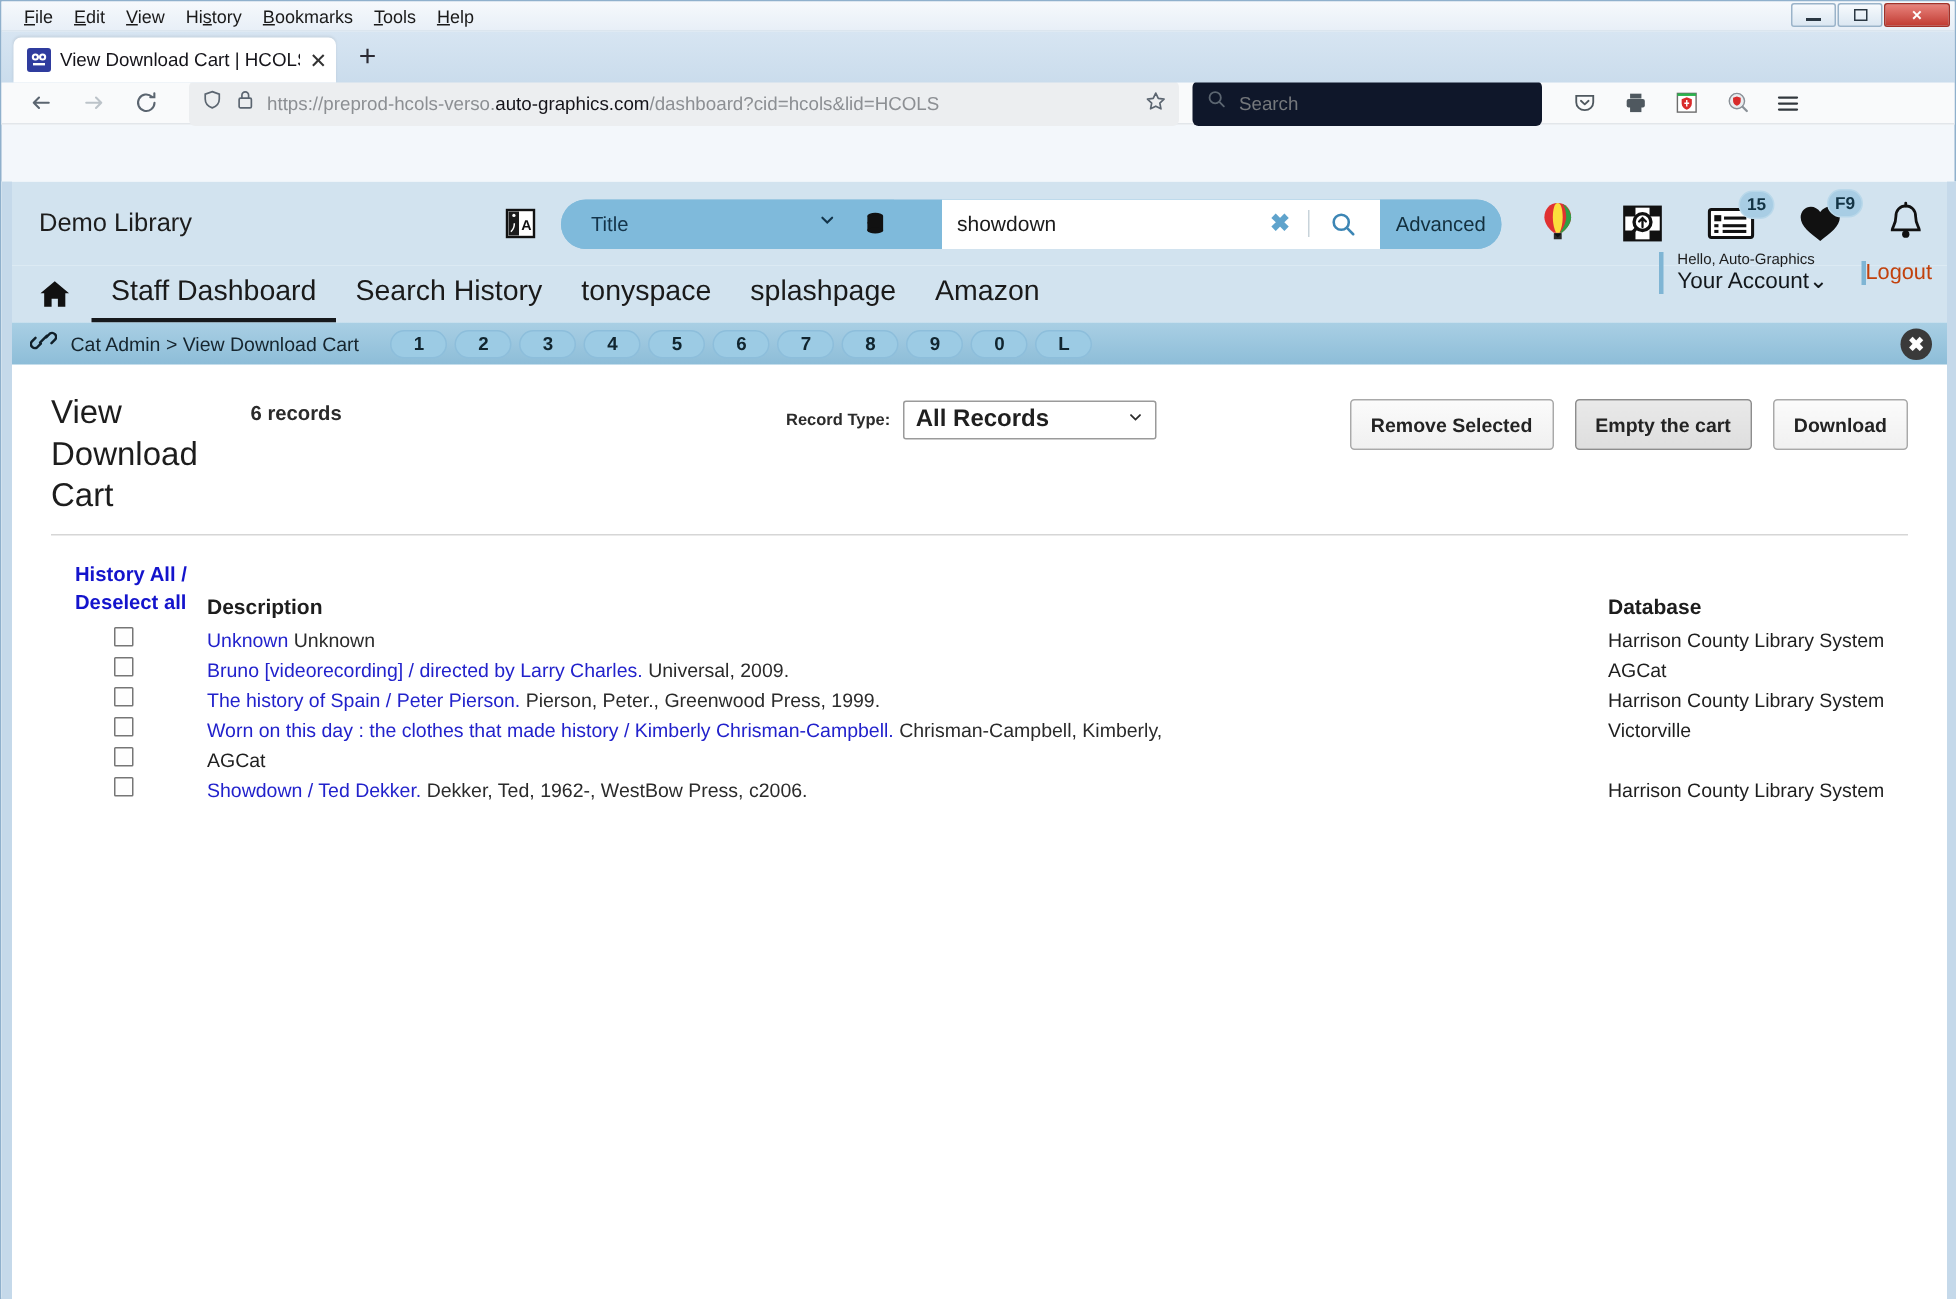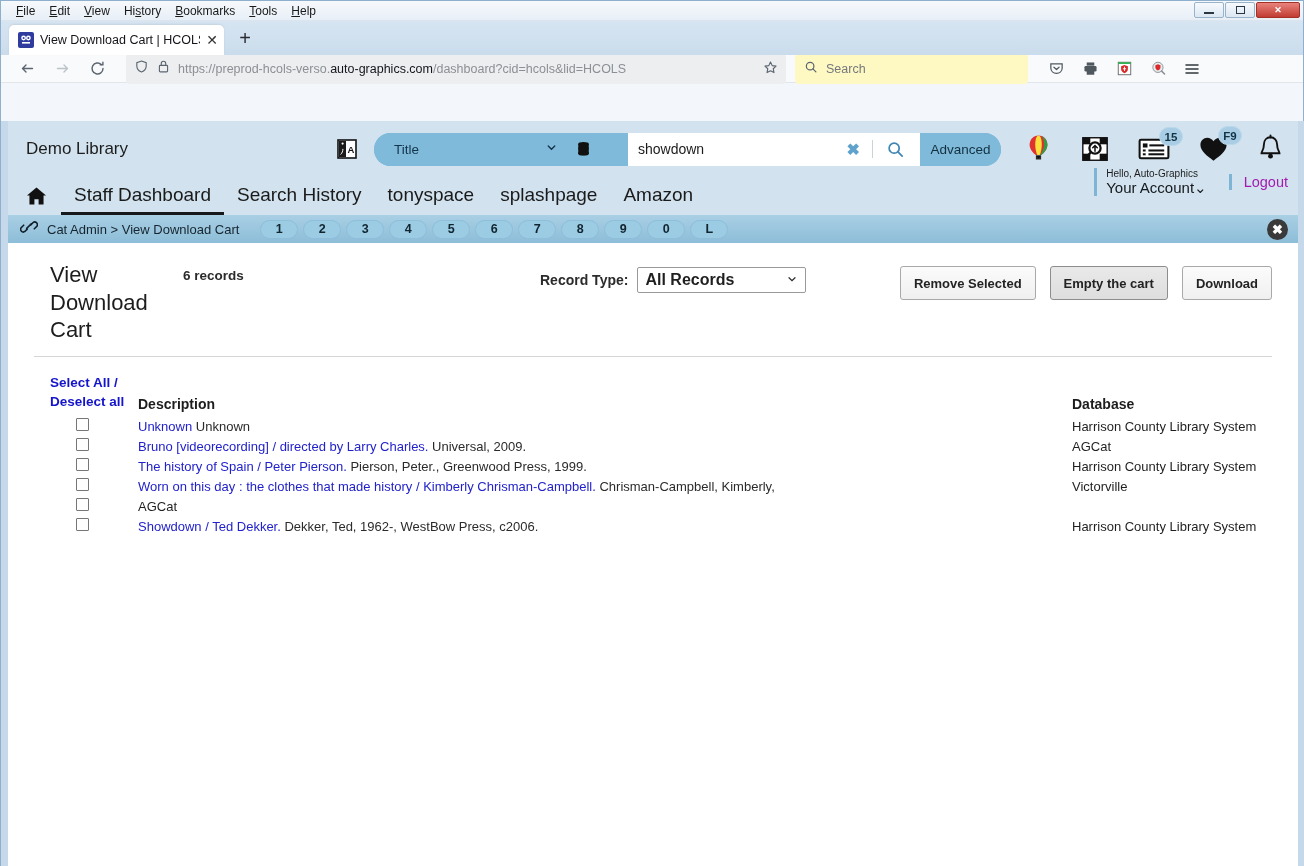--- a/index.html
+++ b/index.html
@@ -157,21 +157,21 @@
     color: #8c8f93;
     white-space: nowrap;
     overflow: hidden;
   }
   .url-text .host { color: #15141a; }
   .star { color: #5b6570; font-size: 14px; cursor: pointer; }
 
   .searchbar {
     width: 233px;
     height: 30px;
-    background: #fef9c3;
+    background: #0f172a;
     border-radius: 4px;
     display: flex;
     align-items: center;
     gap: 8px;
     padding: 0 9px;
     cursor: text;
   }
   .searchbar span.ph { font-size: 12.5px; color: #75787c; }
 
   .toolbar-icons {
@@ -314,23 +314,22 @@
   .acct-block {
     border-left: 3px solid #7fb5d4;
     padding-left: 9px;
     padding-right: 22px;
     line-height: 1.15;
   }
   .acct-hello { font-size: 10px; color: #1c1c1c; }
   .acct-name { font-size: 15px; color: #13181c; cursor: pointer; }
   .logout-block {
     border-left: 3px solid #7fb5d4;
-    padding-left: 12px;
     font-size: 14.5px;
-    color: #a21caf;
+    color: #c2410c;
     cursor: pointer;
     align-self: center;
   }
 
   
   .crumbstrip {
     height: 28px;
     background: linear-gradient(to bottom, #a9cfe4 0%, #8dbdd8 100%);
     display: flex;
     align-items: center;
@@ -368,21 +367,20 @@
   .content {
     background: #ffffff;
     padding: 18px 26px 0 26px;
     height: 100%;
   }
   .content-top {
     display: flex;
     align-items: flex-start;
     position: relative;
     min-height: 80px;
-    margin-left: 16px;
   }
   .page-title {
     font-size: 22px;
     color: #1d1d1d;
     width: 110px;
     line-height: 1.25;
     flex: 0 0 auto;
   }
   .rec-count {
     font-size: 13.5px;
@@ -392,21 +390,21 @@
     margin-left: 23px;
     flex: 0 0 auto;
   }
   .rectype-zone {
     position: absolute;
     left: 490px; top: 6px;
     display: flex;
     align-items: center;
     gap: 9px;
   }
-  .rectype-label { font-size: 14px; font-weight: bold; color: #2b2b2b; }
+  .rectype-label { font-size: 11px; font-weight: bold; color: #2b2b2b; }
   .rectype-select {
     width: 169px; height: 26px;
     border: 1px solid #9a9a9a;
     background: #ffffff;
     border-radius: 2px;
     display: flex; align-items: center;
     padding: 0 7px;
     font-size: 16px; font-weight: bold; color: #1f1f1f;
     cursor: pointer;
   }
@@ -803,21 +801,21 @@
           <div class="abtn">Download</div>
         </div>
       </div>
 
       <div class="divider"></div>
 
       <div class="results">
 
         <div class="rowline hdr-row">
           <div class="selectall">
-            <div>Select All /</div>
+            <div>History All /</div>
             <div>Deselect all</div>
           </div>
           <div class="col-desc hdr-txt">Description</div>
           <div class="col-db hdr-txt">Database</div>
         </div>
 
         <div class="rowline row-pad">
           <div class="col-check">
               <span class="chk"></span>
             </div>

